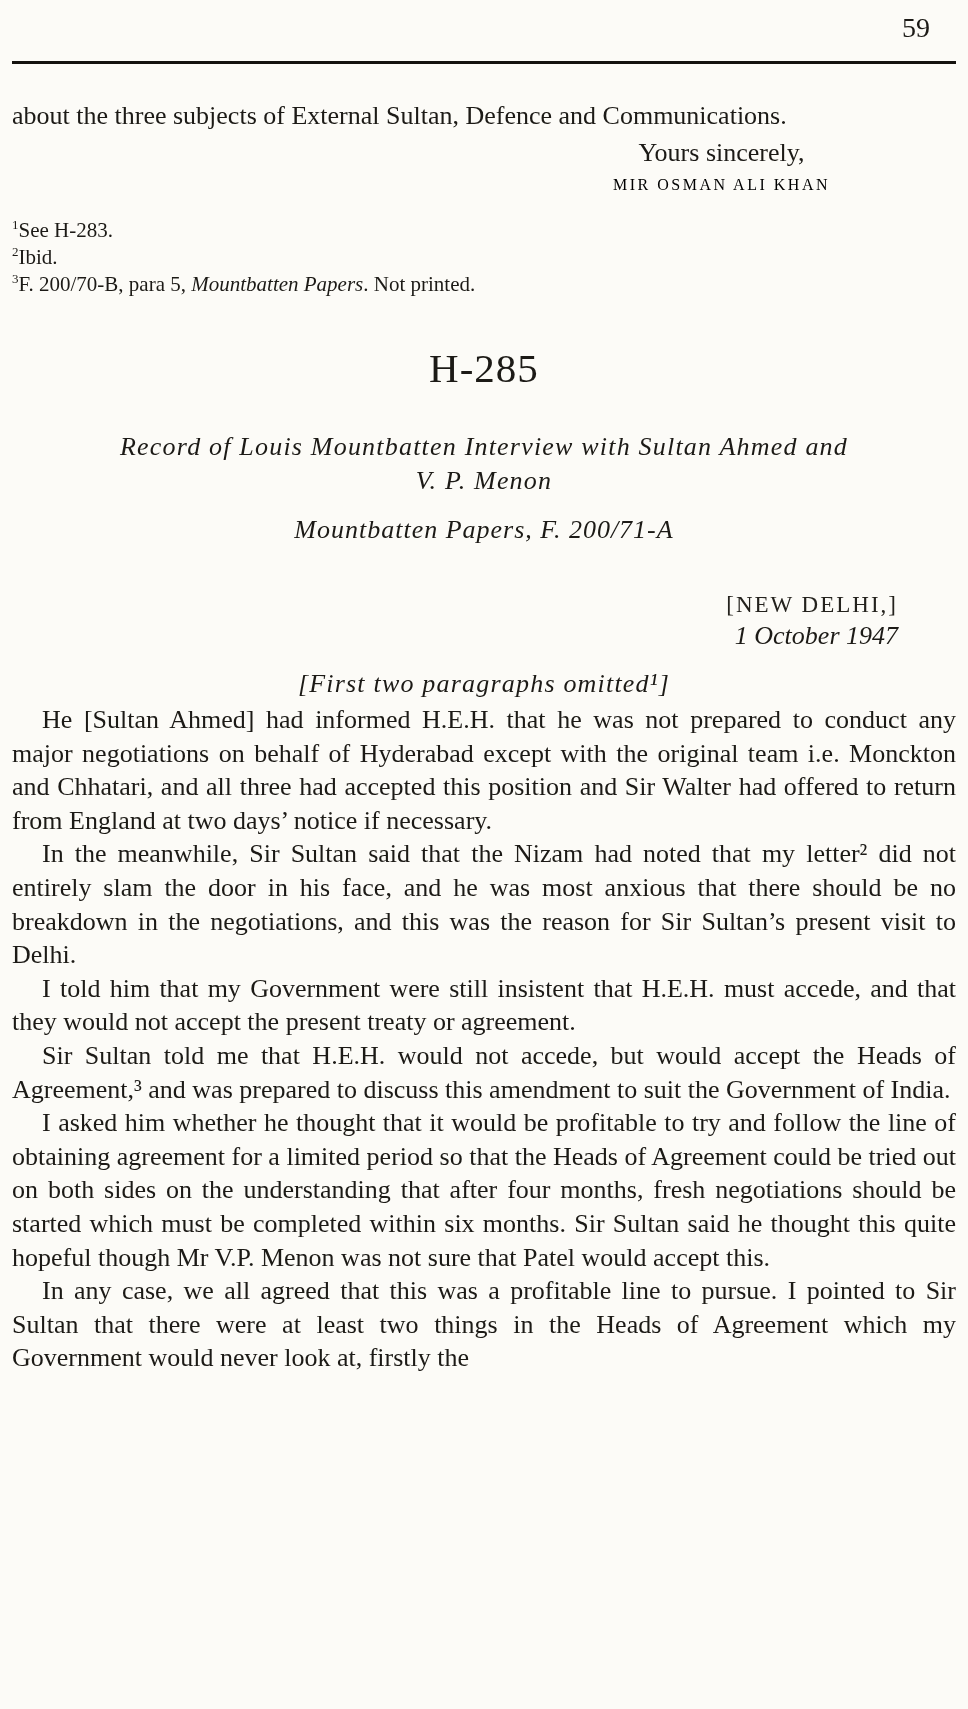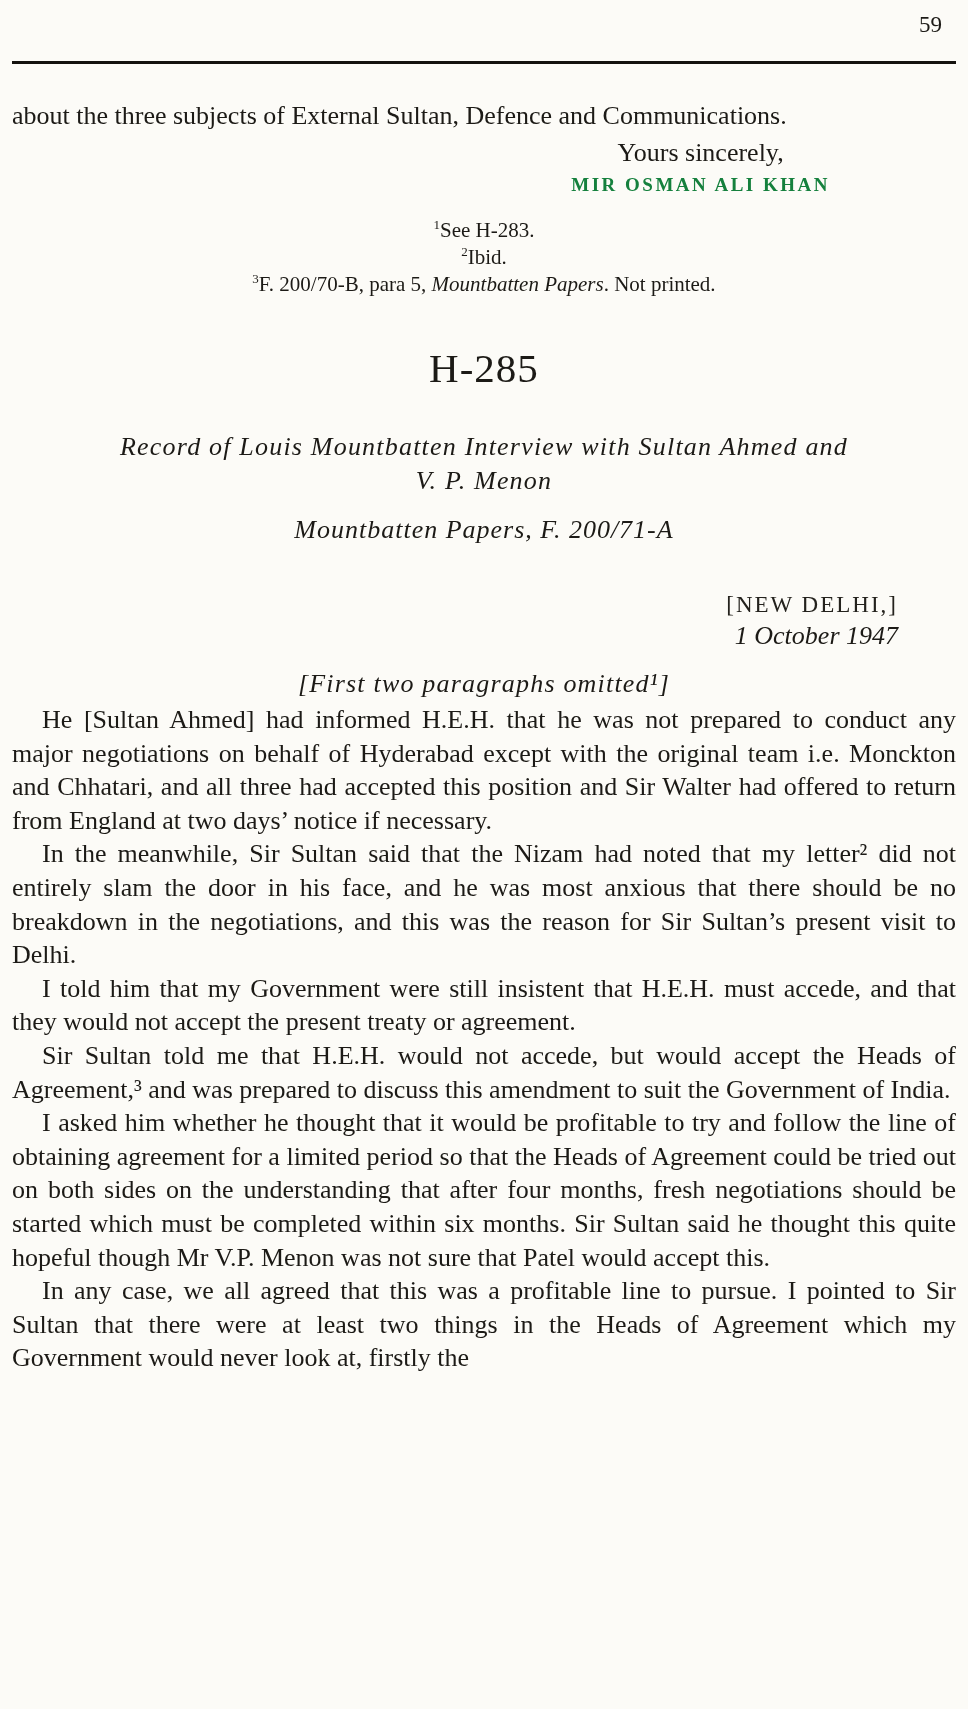--- a/index.html
+++ b/index.html
@@ -24,23 +24,23 @@
   .running-title {
     position: absolute;
     left: 0; right: 0;
     text-align: center;
     font-size: 23px;
     letter-spacing: 3px;
     color: #2a2823;
   }
   .page-number {
     position: absolute;
-    right: 14px;
+    right: 26px;
     top: 0;
-    font-size: 23px;
+    font-size: 28px;
   }
   .header-rule {
     border: none;
     border-top: 3px solid #14120e;
     margin-top: 17px;
   }
   
   .continuation {
     margin-top: 35px;
     font-size: 26px;
@@ -50,34 +50,32 @@
   .closing {
     width: fit-content;
     margin: 3px 126px 16px auto;
     text-align: center;
   }
   .valediction {
     font-size: 26px;
     line-height: 33px;
   }
   .signature {
-    font-size: 19px;
+    font-size: 16px;
     letter-spacing: 2.5px;
     line-height: 32px;
-    color: #15803d;
-    font-weight: bold;
+    color: #000000;
   }
   
   .footnotes {
     margin-top: 16px;
   }
   .footnote {
     font-size: 21px;
     line-height: 27px;
-    text-align: center;
   }
   .footnote sup {
     font-size: 13px;
     line-height: 0;
   }
   .footnote .fn-italic { font-style: italic; }
   
   .doc-number {
     margin-top: 46px;
     text-align: center;

